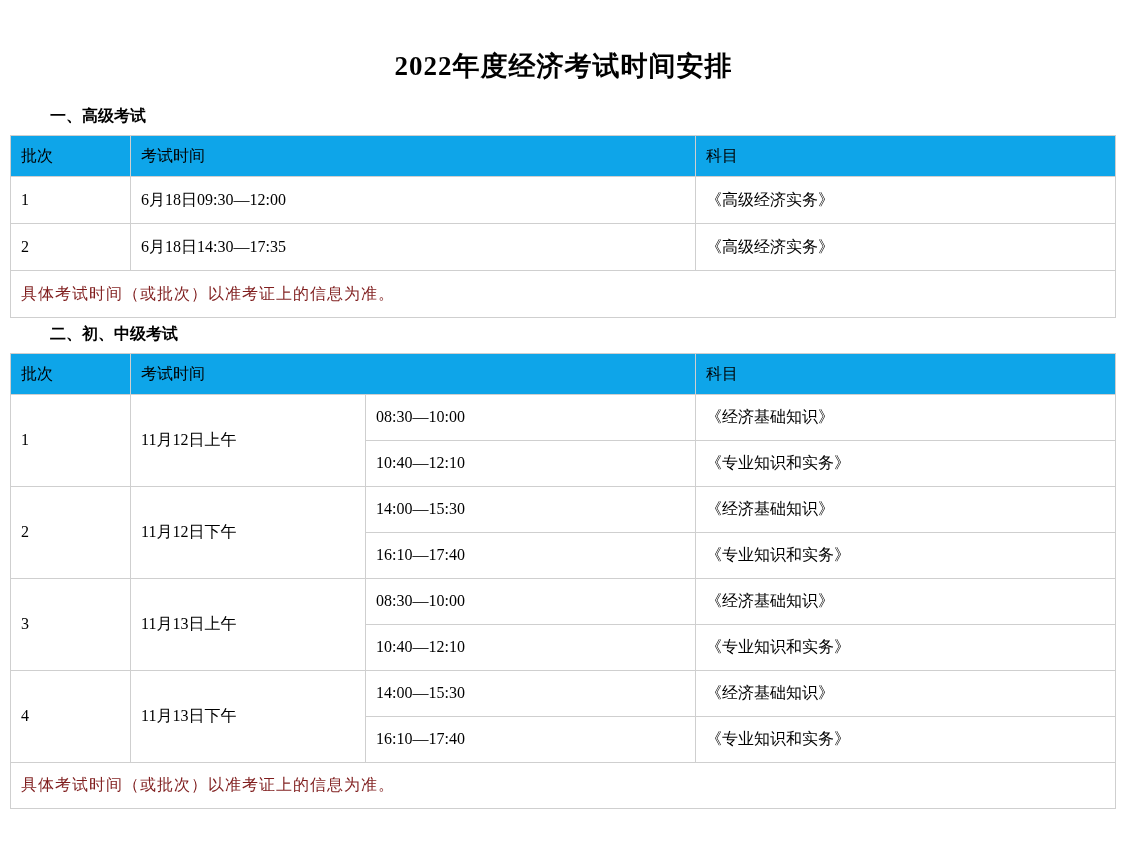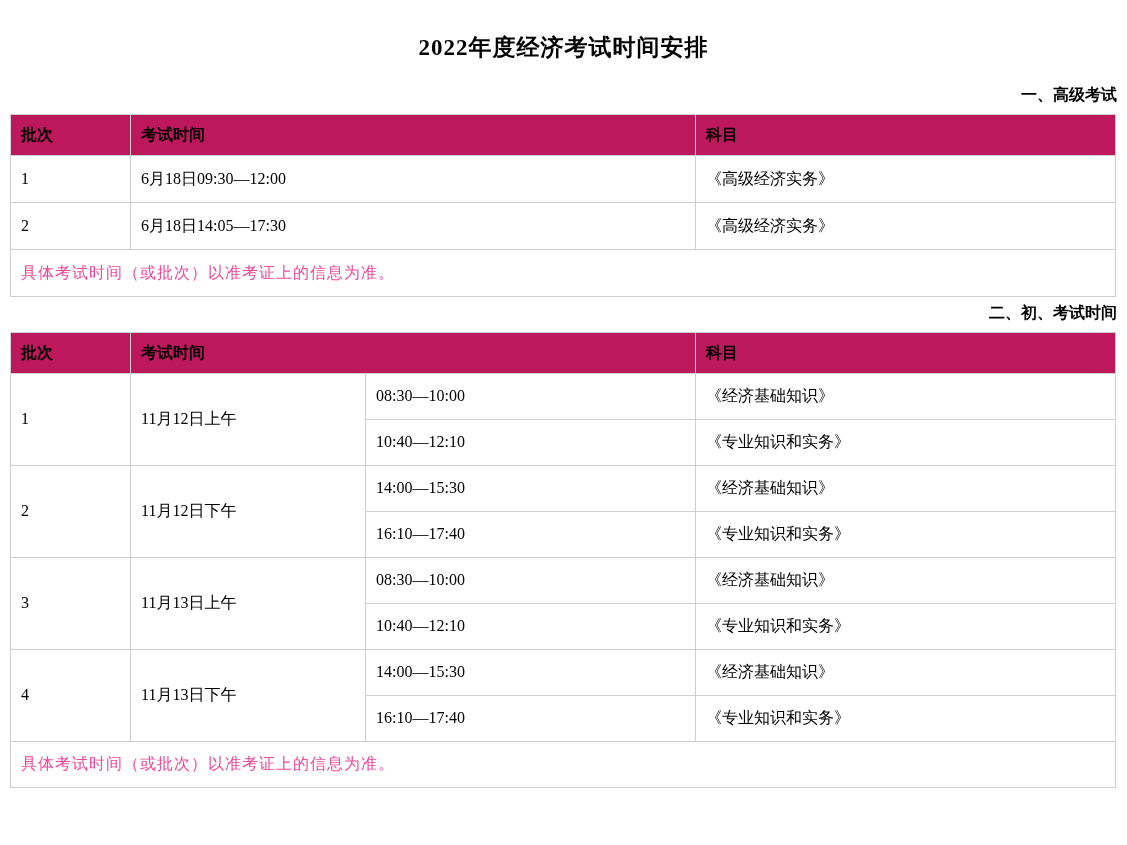--- a/index.html
+++ b/index.html
@@ -16,56 +16,55 @@
   }
   .page {
     width: 1127px;
     height: 845px;
     position: relative;
     box-sizing: border-box;
     padding: 0 10px;
   }
   .doc-title {
     text-align: center;
-    font-size: 23px;
+    font-size: 27px;
     font-weight: bold;
     letter-spacing: 1px;
-    margin: 32px 0 22px 0;
+    margin: 48px 0 22px 0;
     font-family: "Liberation Serif", "DejaVu Serif", serif;
   }
   .section-heading {
     font-size: 16px;
     font-weight: bold;
     margin: 0 0 8px 0;
     padding-left: 40px;
     font-family: "Liberation Sans", "DejaVu Sans", sans-serif;
-    text-align: right;
   }
   table.sched {
     border-collapse: collapse;
     width: 1105px;
     table-layout: fixed;
     margin: 0 0 6px 0;
   }
   table.sched td, table.sched th {
     border: 1px solid #cfcfcf;
     padding: 8px 10px;
     font-size: 16px;
     text-align: left;
     vertical-align: middle;
     font-family: "Liberation Serif", "DejaVu Serif", serif;
     line-height: 1.3;
   }
   table.sched th {
-    font-weight: bold;
-    background: #be185d;
+    font-weight: normal;
+    background: #0ea5e9;
     height: 24px;
   }
   .note-row td {
-    color: #ec4899;
+    color: #7f1d1d;
     font-size: 15px;
     letter-spacing: 1px;
     padding: 8px 10px;
   }
   
   .t1 col.c1 { width: 120px; }
   .t1 col.c2 { width: 565px; }
   .t1 col.c3 { width: 420px; }
   
   .t2 col.c1 { width: 120px; }
@@ -100,30 +99,30 @@
       </tr>
     </thead>
     <tbody>
       <tr>
         <td>1</td>
         <td>6月18日09:30—12:00</td>
         <td>《高级经济实务》</td>
       </tr>
       <tr>
         <td>2</td>
-        <td>6月18日14:05—17:30</td>
+        <td>6月18日14:30—17:35</td>
         <td>《高级经济实务》</td>
       </tr>
       <tr class="note-row">
         <td colspan="3">具体考试时间（或批次）以准考证上的信息为准。</td>
       </tr>
     </tbody>
   </table>
 
-  <div class="section-heading">二、初、考试时间</div>
+  <div class="section-heading">二、初、中级考试</div>
 
   <table class="sched t2">
     <colgroup>
       <col class="c1">
         <col class="c2">
         <col class="c3">
         <col class="c4">
     </colgroup>
     <thead>
       <tr>

